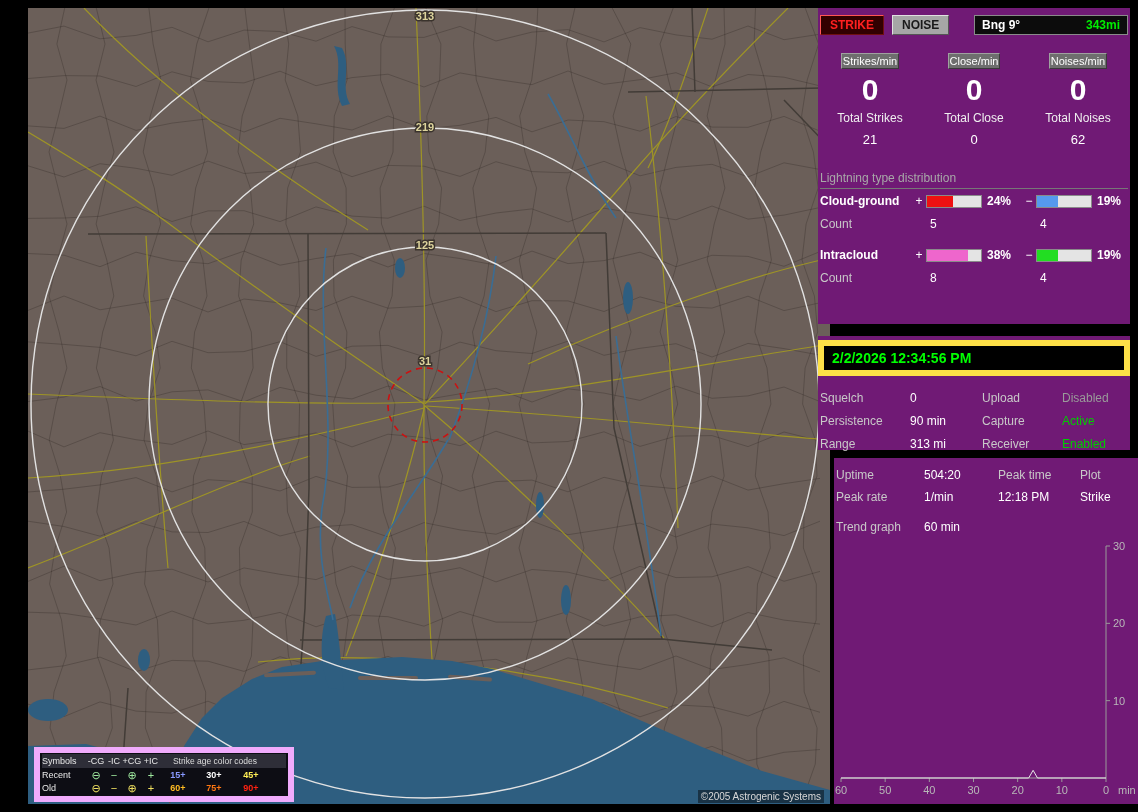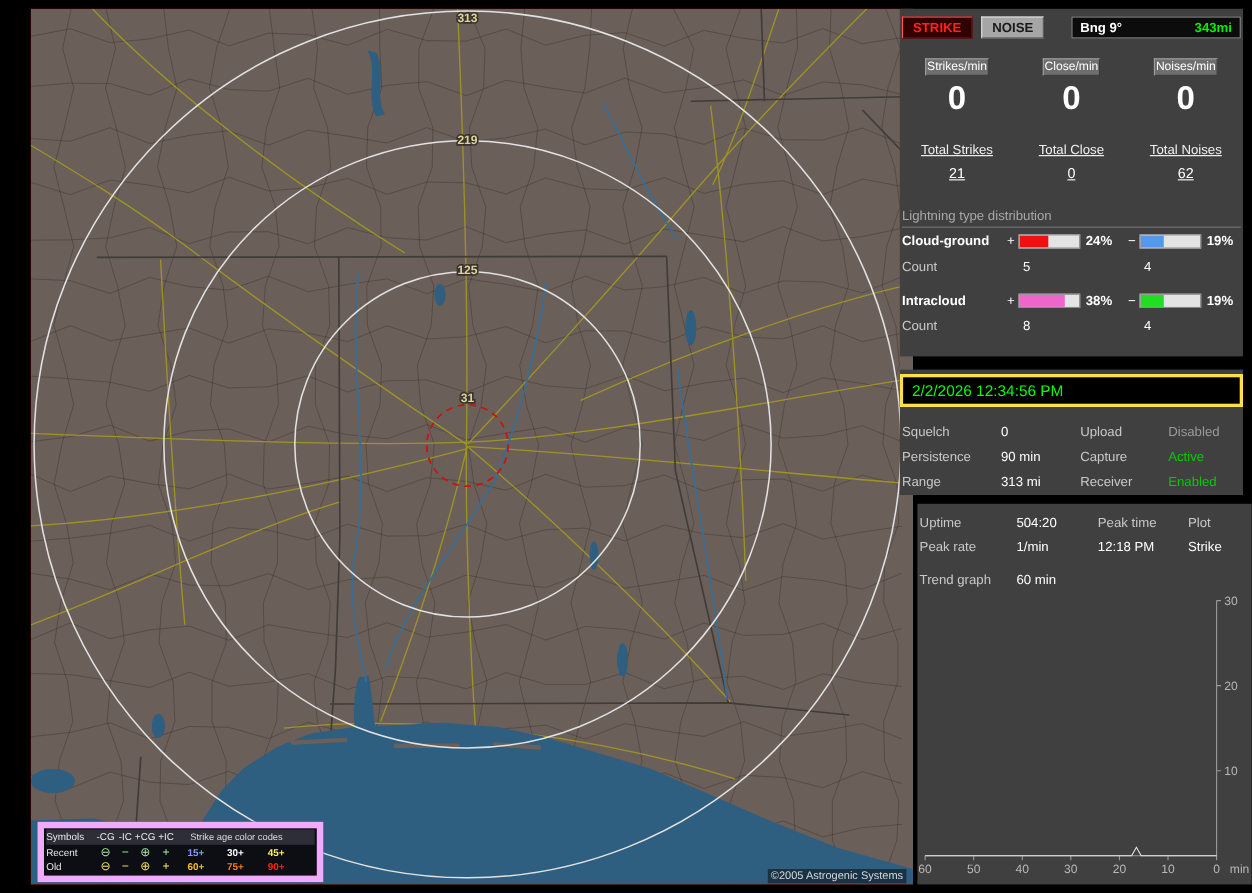--- a/index.html
+++ b/index.html
@@ -18,58 +18,58 @@
   .lg-row{display:grid;grid-template-columns:44px 20px 16px 20px 18px 36px 36px 38px;
           align-items:center;height:13px;}
   .lg-head{background:#2e2e38;height:14px;}
   .lg-row .c{text-align:center;}
   .lg-row .sym{font-size:11px;line-height:10px;}
   .lg-row .age{font-weight:bold;}
   .lg-age-head{grid-column:6 / span 3;text-align:center;font-size:8.5px;color:#dcdcdc;}
 
   
   .sidebar{position:absolute;left:818px;top:8px;width:312px;height:796px;color:#fff;font-size:12px;}
-  .panel{position:absolute;left:0;width:312px;background:#404040;}
+  .panel{position:absolute;left:0;width:312px;background:#701a75;}
   .panel1{top:0;height:316px;}
   .panel2{top:328px;height:114px;}
   .panel3{top:450px;height:346px;margin-left:16px;}
 
   .hdr-row{display:flex;align-items:center;gap:8px;margin:7px 2px 0 2px;}
   .btn{font-family:"Liberation Sans",sans-serif;font-weight:bold;font-size:12px;padding:2px 9px;cursor:pointer;}
   .strike-btn{background:#320000;color:#ff2020;border:1px solid;border-color:#ff5555 #701010 #701010 #ff5555;}
   .noise-btn{background:#a6a6a6;color:#1a1a1a;border:1px solid;border-color:#e0e0e0 #555 #555 #e0e0e0;}
   .bng-box{margin-left:auto;width:138px;display:flex;justify-content:space-between;align-items:center;
            background:#0c0c0c;border:1px solid #8a8a8a;padding:2px 7px;font-weight:bold;}
   .bng-box .bng{color:#fff;}
   .bng-box .rng{color:#00ee00;}
 
   .rates-row,.totals-row{display:grid;grid-template-columns:1fr 1fr 1fr;}
   .rates-row{margin-top:18px;}
   .rate-col{text-align:center;}
   .rate-btn{font-family:"Liberation Sans",sans-serif;font-size:11px;color:#fff;background:#6e6e6e;
             border:1px solid;border-color:#a0a0a0 #3a3a3a #3a3a3a #a0a0a0;padding:1px 1px;cursor:pointer;}
   .rate-value{font-size:30px;font-weight:bold;margin-top:4px;color:#fff;}
-  .totals-row{margin-top:22px;text-decoration:underline;}
+  .totals-row{margin-top:4px;}
   .total-col{text-align:center;}
   .total-label{font-size:12px;color:#f0f0f0;}
   .total-value{margin-top:7px;font-size:13px;color:#fff;}
 
   .dist-title{margin:24px 2px 0 2px;color:#a8a8a8;border-bottom:1px solid #777;padding-bottom:3px;font-size:12px;}
   .dist-row{display:grid;grid-template-columns:92px 14px 56px 40px 14px 56px 40px;
             align-items:center;height:24px;margin:0 2px;}
   .dist-label{font-weight:bold;color:#fff;}
   .sign{text-align:center;color:#fff;}
   .bar{position:relative;display:block;height:11px;background:#e4e4e4;border:1px solid #8a8a8a;overflow:hidden;}
   .bar-fill{position:absolute;left:0;top:0;bottom:0;}
   .pct{font-weight:bold;color:#fff;padding-left:5px;}
   .count-row{height:22px;}
   .cnt{color:#fff;padding-left:4px;}
 
-  .datetime-box{margin:4px 0 0 0;border:3px solid #fde047;background:#000;color:#00ff00;
-                font-weight:normal;font-size:14px;padding:4px 8px;}
+  .datetime-box{margin:4px 0 0 0;border:6px solid #fde047;background:#000;color:#00ff00;
+                font-weight:bold;font-size:14px;padding:4px 8px;}
   .status-row{display:grid;grid-template-columns:90px 72px 80px auto;margin:0 2px;height:20px;align-items:center;margin-top:3px;}
   .s-lbl{color:#c8c8c8;}
   .s-val{color:#fff;}
 
   .p3-row{display:grid;grid-template-columns:88px 74px 82px auto;margin:0 2px;height:22px;align-items:center;}
   .p3-row:first-child{margin-top:6px;}
   .trend-row{margin-top:8px;}
   #trend-svg{position:absolute;left:0;top:82px;}
 </style>
 </head>

